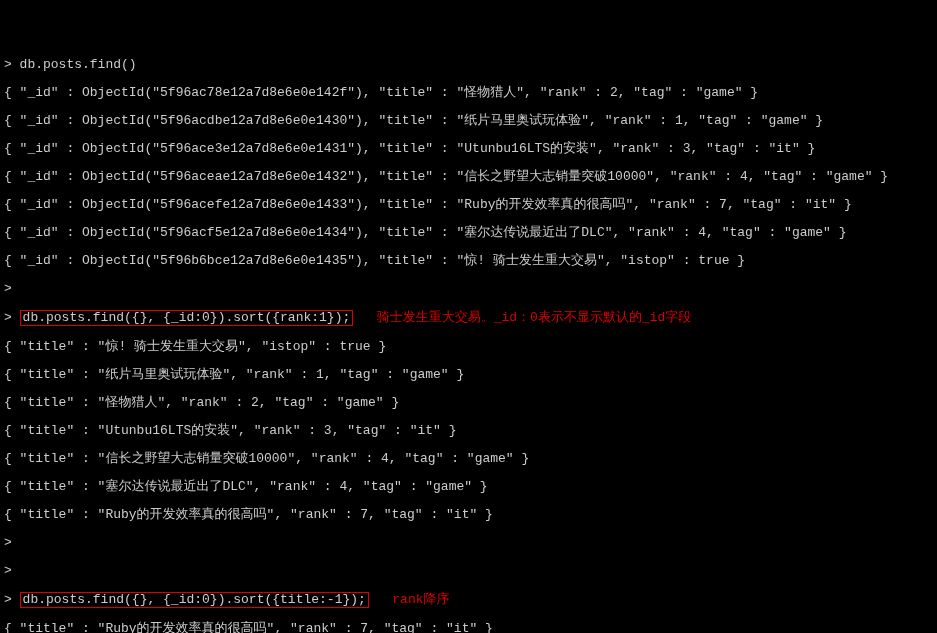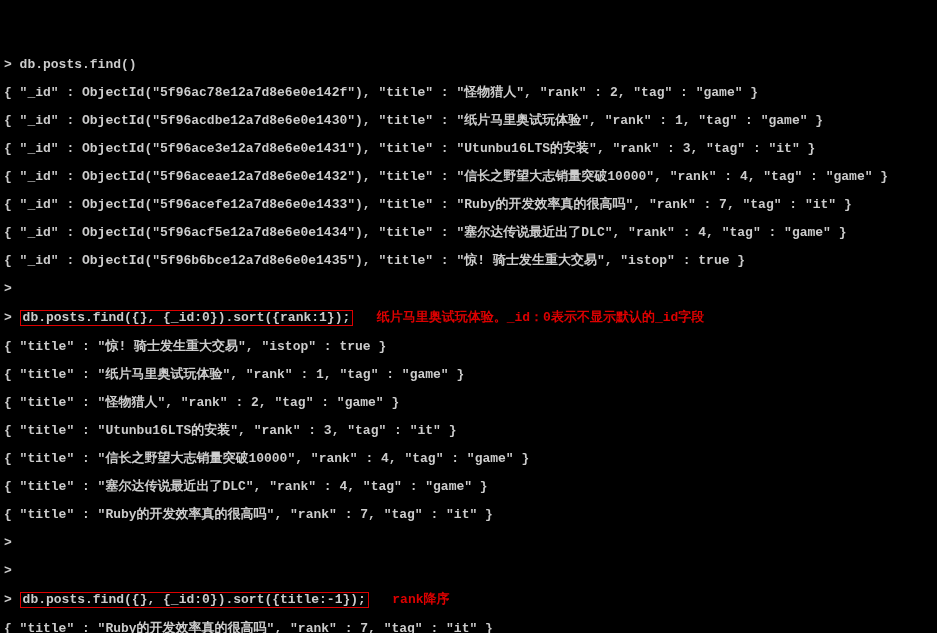--- a/index.html
+++ b/index.html
@@ -1,19 +1,18 @@
 <!DOCTYPE html>
 <html><head>
   <meta charset="utf-8">
   <style>
     * {
       margin: 0;
       padding: 0;
       box-sizing: border-box;
-      font-weight: bold;
     }
     body {
       background: #000;
       color: #ccc;
       font-family: "Consolas", "Courier New", monospace;
       font-size: 13px;
       line-height: 14px;
       width: 937px;
       height: 633px;
       padding: 2px 4px;
@@ -42,21 +41,21 @@
 
 <span class="line">&gt; <span>db.posts.find()</span></span>
 <span class="line">{ "_id" : ObjectId("5f96ac78e12a7d8e6e0e142f"), "title" : "怪物猎人", "rank" : 2, "tag" : "game" }</span>
 <span class="line">{ "_id" : ObjectId("5f96acdbe12a7d8e6e0e1430"), "title" : "纸片马里奥试玩体验", "rank" : 1, "tag" : "game" }</span>
 <span class="line">{ "_id" : ObjectId("5f96ace3e12a7d8e6e0e1431"), "title" : "Utunbu16LTS的安装", "rank" : 3, "tag" : "it" }</span>
 <span class="line">{ "_id" : ObjectId("5f96aceae12a7d8e6e0e1432"), "title" : "信长之野望大志销量突破10000", "rank" : 4, "tag" : "game" }</span>
 <span class="line">{ "_id" : ObjectId("5f96acefe12a7d8e6e0e1433"), "title" : "Ruby的开发效率真的很高吗", "rank" : 7, "tag" : "it" }</span>
 <span class="line">{ "_id" : ObjectId("5f96acf5e12a7d8e6e0e1434"), "title" : "塞尔达传说最近出了DLC", "rank" : 4, "tag" : "game" }</span>
 <span class="line">{ "_id" : ObjectId("5f96b6bce12a7d8e6e0e1435"), "title" : "惊! 骑士发生重大交易", "istop" : true }</span>
 <span class="line">&gt;</span>
-<span class="line">&gt; <span class="boxed"><span>db.posts.find({}, {_id:0}).sort({rank:1});</span></span>   <span class="annot">纸片马里奥试玩体验。_id：0表示不显示默认的_id字段</span></span>
+<span class="line">&gt; <span class="boxed"><span>db.posts.find({}, {_id:0}).sort({rank:1});</span></span>   <span class="annot">骑士发生重大交易。_id：0表示不显示默认的_id字段</span></span>
 <span class="line">{ "title" : "惊! 骑士发生重大交易", "istop" : true }</span>
 <span class="line">{ "title" : "纸片马里奥试玩体验", "rank" : 1, "tag" : "game" }</span>
 <span class="line">{ "title" : "怪物猎人", "rank" : 2, "tag" : "game" }</span>
 <span class="line">{ "title" : "Utunbu16LTS的安装", "rank" : 3, "tag" : "it" }</span>
 <span class="line">{ "title" : "信长之野望大志销量突破10000", "rank" : 4, "tag" : "game" }</span>
 <span class="line">{ "title" : "塞尔达传说最近出了DLC", "rank" : 4, "tag" : "game" }</span>
 <span class="line">{ "title" : "Ruby的开发效率真的很高吗", "rank" : 7, "tag" : "it" }</span>
 <span class="line">&gt;</span>
 <span class="line">&gt;</span>
 <span class="line">&gt; <span class="boxed"><span>db.posts.find({}, {_id:0}).sort({title:-1});</span></span>   <span class="annot">rank降序</span></span>

